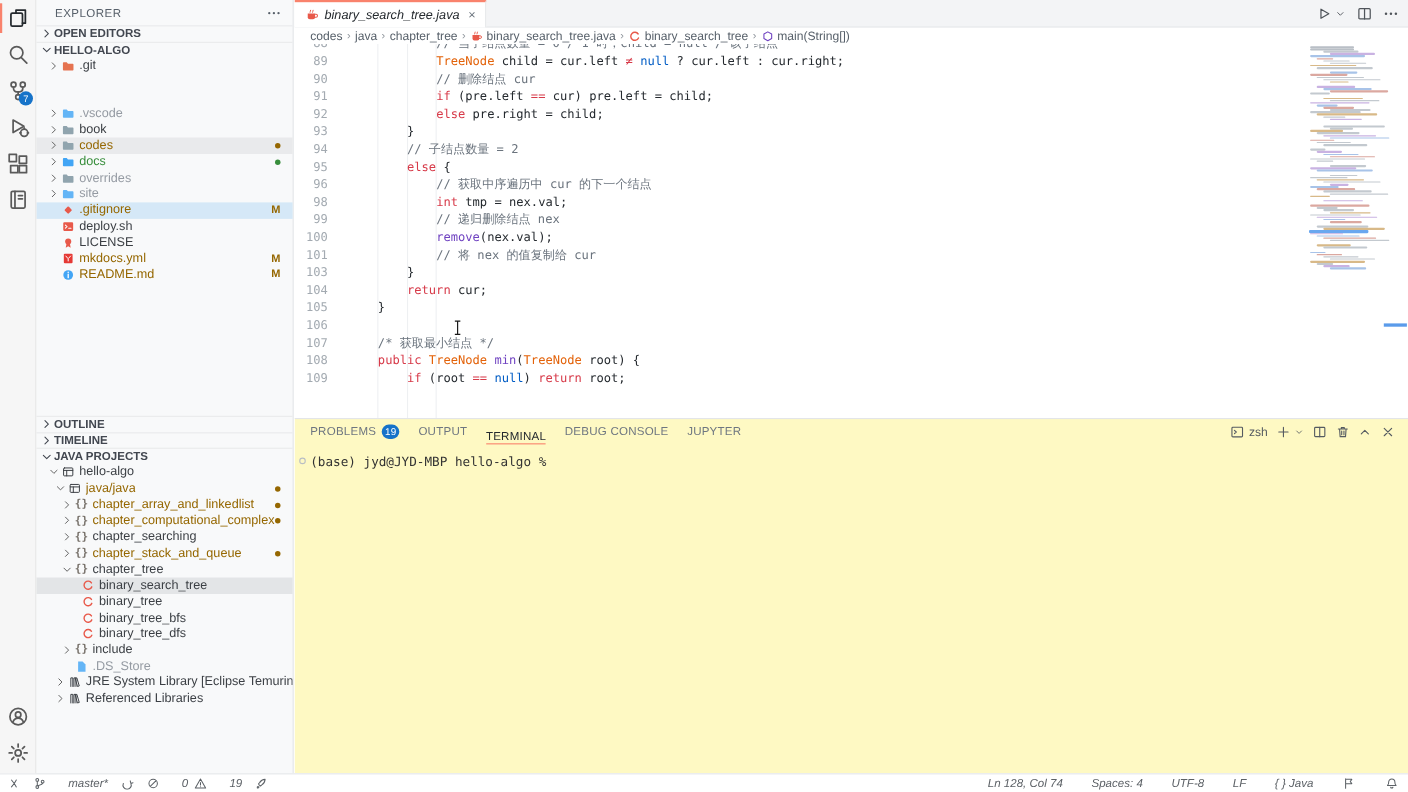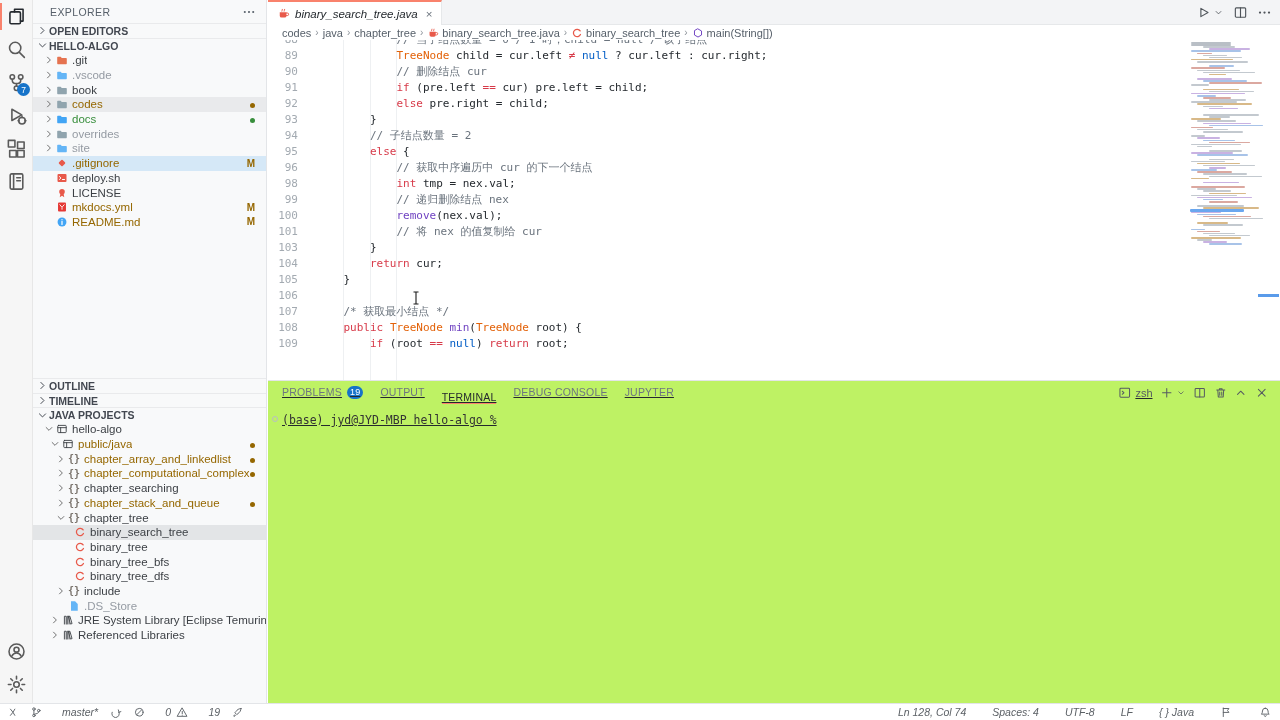--- a/index.html
+++ b/index.html
@@ -62,21 +62,21 @@
   .ctext { white-space:pre; padding-left:19px; color:#24292e; }
   .t-com{ color:#6a737d; } .t-kw{ color:#d73a49; } .t-type{ color:#e36209;margin-top:47px; }
   .t-fn{ color:#6f42c1; } .t-const{ color:#005cc5; } .t-def{ color:#24292e; }
   .guide { position:absolute; top:0; height:340px; width:1px; background:#eef0f2; }
   #minimap { position:absolute; right:15px; top:2px; width:76px; height:208px; }
   .mrow { position:absolute; border-radius:1px; }
   #ovr-cursor { position:absolute; right:1px; width:21px; height:3px; background:#4d9des; background:#5a9bea; }
   #ibeam { position:absolute; z-index:4; }
 
   
-  #panel { position:absolute; top:380px; left:0; right:0; height:323px; background:#bef264; border-top:1px solid #e3e5e8;text-decoration:underline; }
+  #panel { position:absolute; top:380px; left:0; right:0; height:323px; background:#fef9c3; border-top:1px solid #e3e5e8; }
   #panel-header { height:23px; display:flex; align-items:center; padding-left:14px; }
   .ptab { font-size:10.5px; color:#6e7680; margin-right:17px; height:23px; display:flex; align-items:center; gap:5px; border-bottom:1.5px solid transparent; cursor:pointer; letter-spacing:.2px; }
   .ptab.active { color:#24292e; border-color:var(--accent);align-items:flex-end; }
   .pbadge { background:#1673c9; color:#fff; border-radius:9px; min-width:15px; height:13px; font-size:9px; display:flex; align-items:center; justify-content:center; padding:0 3px; }
   #panel-actions { margin-left:auto; display:flex; align-items:center; gap:7px; padding-right:12px; color:#555b61; font-size:11px; }
   #panel-actions .icon svg { width:13.5px; height:13.5px; }
   #term-select { display:flex; align-items:center; gap:4px; cursor:pointer; }
   #terminal { position:relative; padding:9px 0 0 14px; font-family:"DejaVu Sans Mono",monospace; font-size:11.5px; color:#333; }
   #term-circ { position:absolute; left:4px; top:12px; width:6px; height:6px; border:1px solid #b9bec4; border-radius:50%; }
 
@@ -186,21 +186,21 @@
             <path d="M6 4.2L9.8 8 6 11.8"></path>
           </svg>
         </span>
         <span class="ficon" style="color: rgb(229, 115, 80);">
           <svg viewBox="0 0 16 16" fill="none" stroke="currentColor" stroke-width="1.2" stroke-linecap="round" stroke-linejoin="round">
             <path d="M1.6 4.4c0-.5.4-.9.9-.9h3.7l1.5 1.8h5.8c.5 0 .9.4.9.9v6.4c0 .5-.4.9-.9.9h-11c-.5 0-.9-.4-.9-.9z" fill="currentColor" stroke="none"></path>
           </svg>
         </span>
         <span class="lbl">.git</span>
       </div>
-      <div class="trow" style="padding-left: 10px;">
+      <div class="trow" style="padding-left: 10px; margin-top: 28px;">
         <span class="chev">
           <svg viewBox="0 0 16 16" fill="none" stroke="currentColor" stroke-width="1.2" stroke-linecap="round" stroke-linejoin="round">
             <path d="M6 4.2L9.8 8 6 11.8"></path>
           </svg>
         </span>
         <span class="ficon" style="color: rgb(100, 181, 246);">
           <svg viewBox="0 0 16 16" fill="none" stroke="currentColor" stroke-width="1.2" stroke-linecap="round" stroke-linejoin="round">
             <path d="M1.6 4.4c0-.5.4-.9.9-.9h3.7l1.5 1.8h5.8c.5 0 .9.4.9.9v6.4c0 .5-.4.9-.9.9h-11c-.5 0-.9-.4-.9-.9z" fill="currentColor" stroke="none"></path>
           </svg>
         </span>
@@ -371,21 +371,21 @@
           <svg viewBox="0 0 16 16" fill="none" stroke="currentColor" stroke-width="1.2" stroke-linecap="round" stroke-linejoin="round">
             <path d="M4.2 6L8 9.8 11.8 6"></path>
           </svg>
         </span>
         <span class="ficon">
           <svg viewBox="0 0 16 16" fill="none" stroke="currentColor" stroke-width="1.2" stroke-linecap="round" stroke-linejoin="round">
             <rect x="2.4" y="3.2" width="11.2" height="9.6" rx="1"></rect>
             <path d="M2.4 6.2h11.2M6.2 6.2v6.6"></path>
           </svg>
         </span>
-        <span class="lbl c-modified">public/java</span>
+        <span class="lbl c-modified">java/java</span>
         <span class="badge"><span class="dot" style="background:#956701"></span></span>
       </div>
       <div class="trow" style="padding-left: 22px;">
         <span class="chev">
           <svg viewBox="0 0 16 16" fill="none" stroke="currentColor" stroke-width="1.2" stroke-linecap="round" stroke-linejoin="round">
             <path d="M6 4.2L9.8 8 6 11.8"></path>
           </svg>
         </span>
         <span class="ficon">
           <span class="tgly" style="color:#77716a;font-weight:bold">{}</span>

